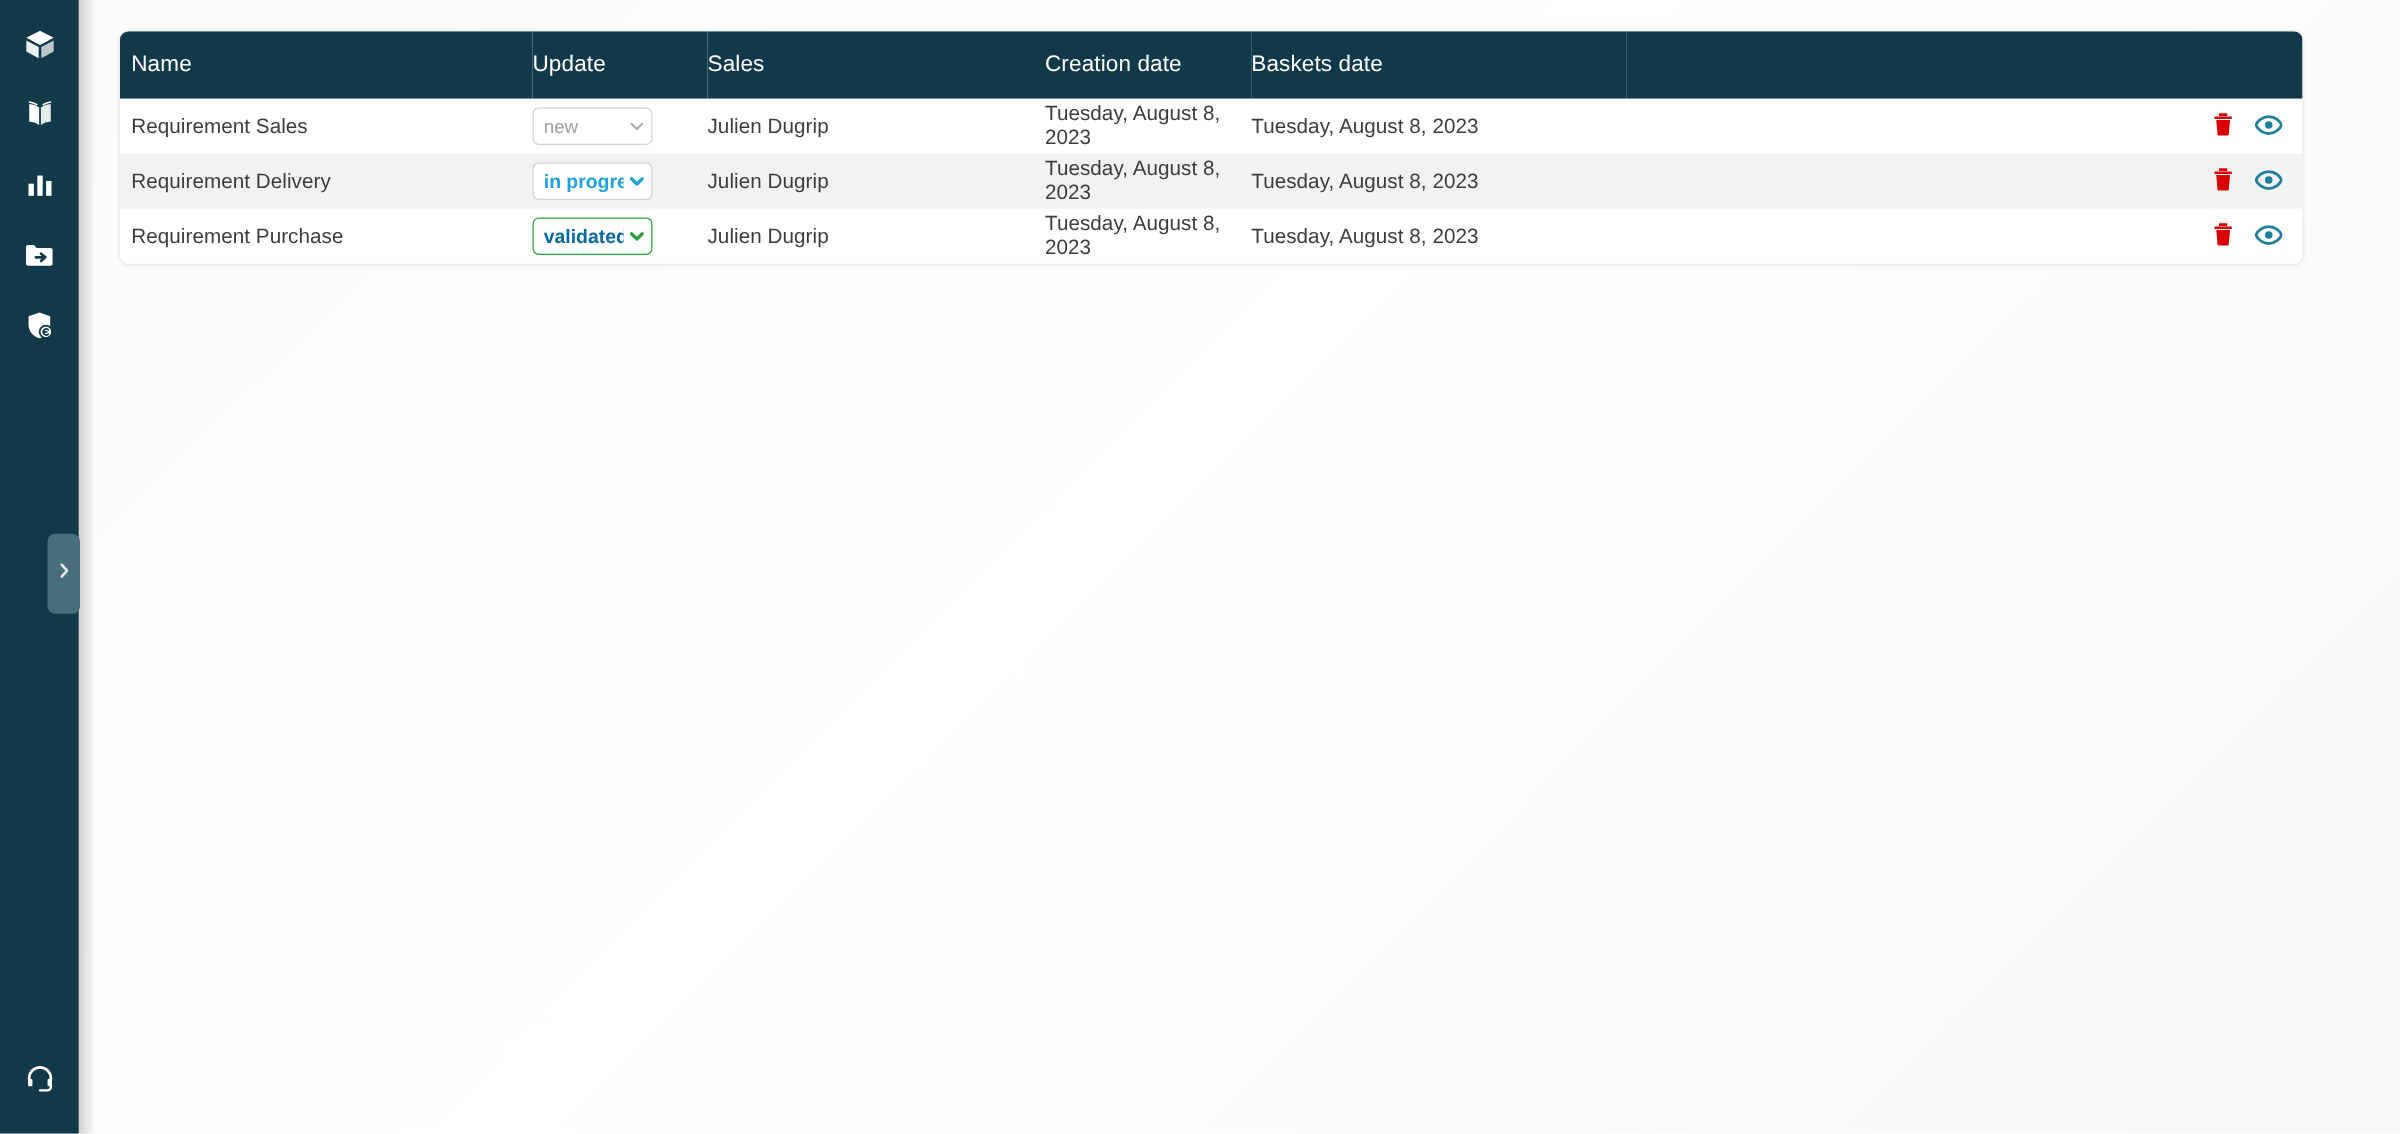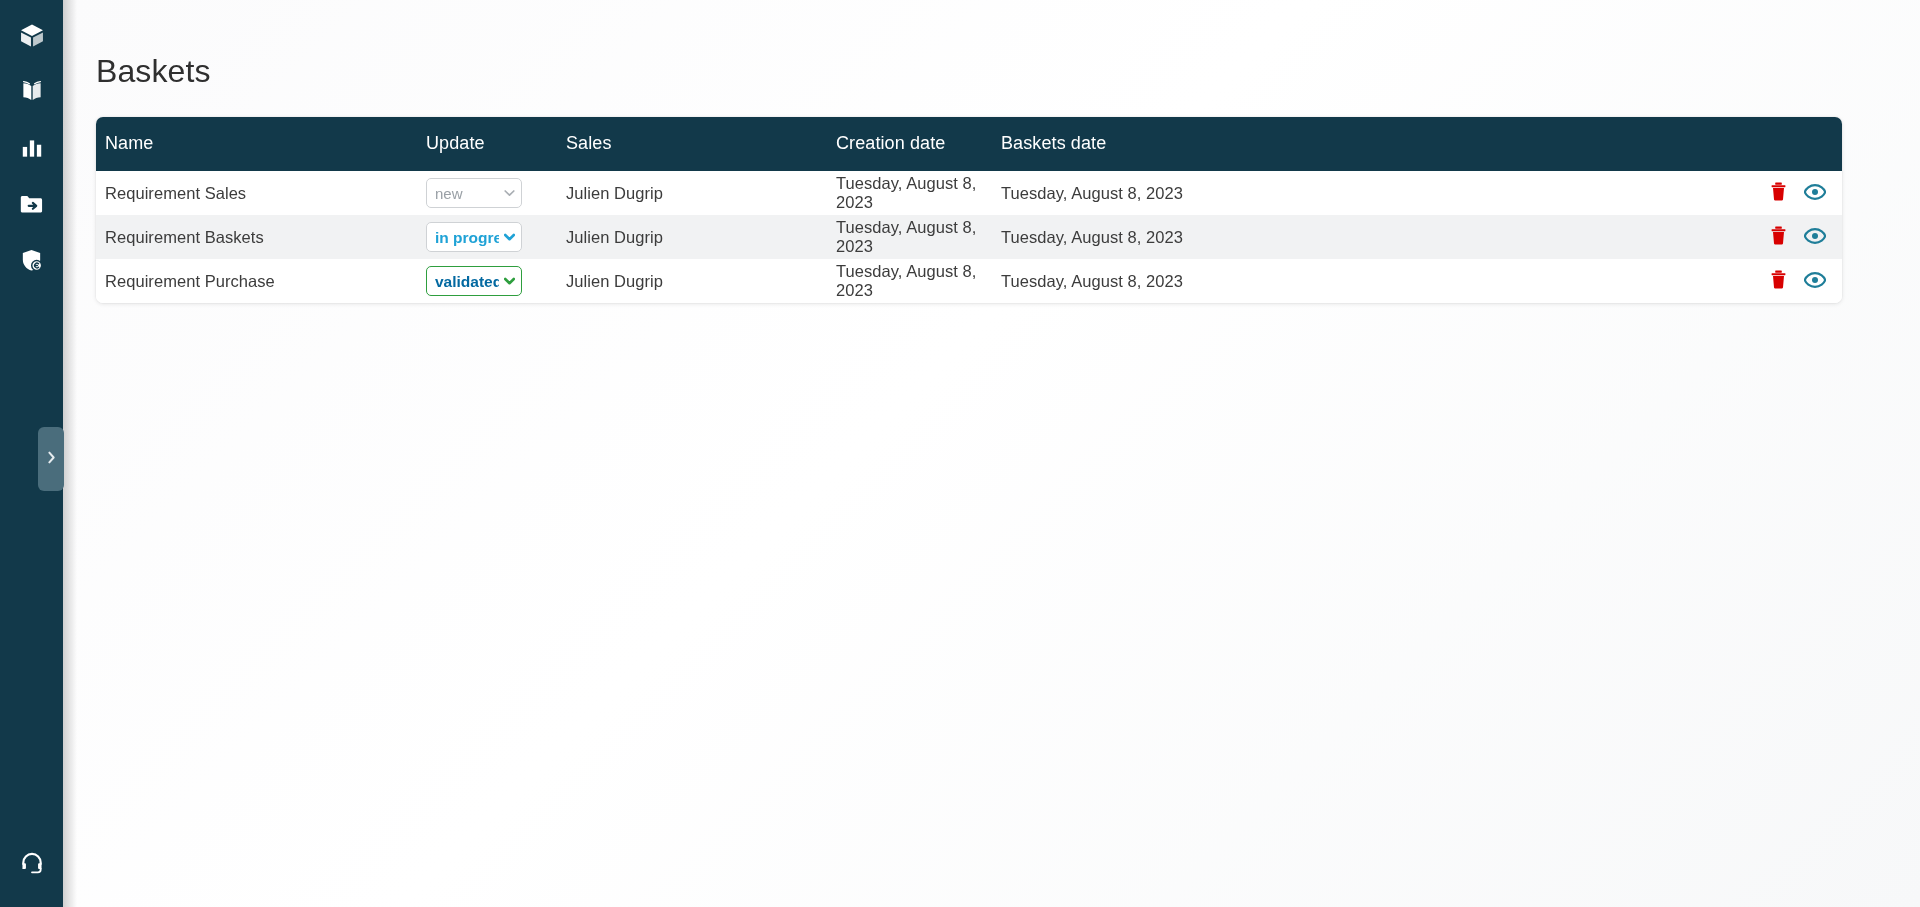--- a/index.html
+++ b/index.html
@@ -319,21 +319,20 @@
   <div class="sidebar-toggle">
     <span>
       <svg width="13" height="15" viewBox="0 0 12 14">
         <path d="M4 2.5 8 7l-4 4.5" stroke="#e6ecef" stroke-width="1.9" fill="none" stroke-linecap="round" stroke-linejoin="round"></path>
       </svg>
     </span>
   </div>
 
   <main class="main">
 
-    <h1 class="page-title">Baskets</h1>
 
     <div class="table-wrap">
       <table>
         <thead>
           <tr>
             <th class="col-name">Name</th>
             <th class="col-status">Update</th>
             <th class="col-author">Sales</th>
             <th class="col-created">Creation date</th>
             <th class="col-updated">Baskets date</th>
@@ -374,21 +373,21 @@
                   <svg width="22" height="16" viewBox="0 0 22 16">
                     <path d="M11 1.2C5.8 1.2 1.8 5 .8 8c1 3 5 6.8 10.2 6.8S20.2 11 21.2 8C20.2 5 16.2 1.2 11 1.2z" fill="none" stroke="#1f7e99" stroke-width="2.2"></path>
                     <circle cx="11" cy="8" r="3" fill="#1f7e99"></circle>
                   </svg>
                 </span>
               </button>
             </td>
           </tr>
 
           <tr class="striped">
-            <td class="cell-name">Requirement Baskets</td>
+            <td class="cell-name">Requirement Delivery</td>
             <td class="cell-status">
               <span class="select-shell">
                 <select class="status-select status-inprogress">
                   <option selected="">in progress</option>
                 </select>
                 <span class="select-caret">
                   <svg width="11" height="8" viewBox="0 0 11 8" fill="none">
                     <path d="M1.2 2 5.5 6.2 9.8 2" stroke-linecap="round" stroke-linejoin="round"></path>
                   </svg>
                 </span>

